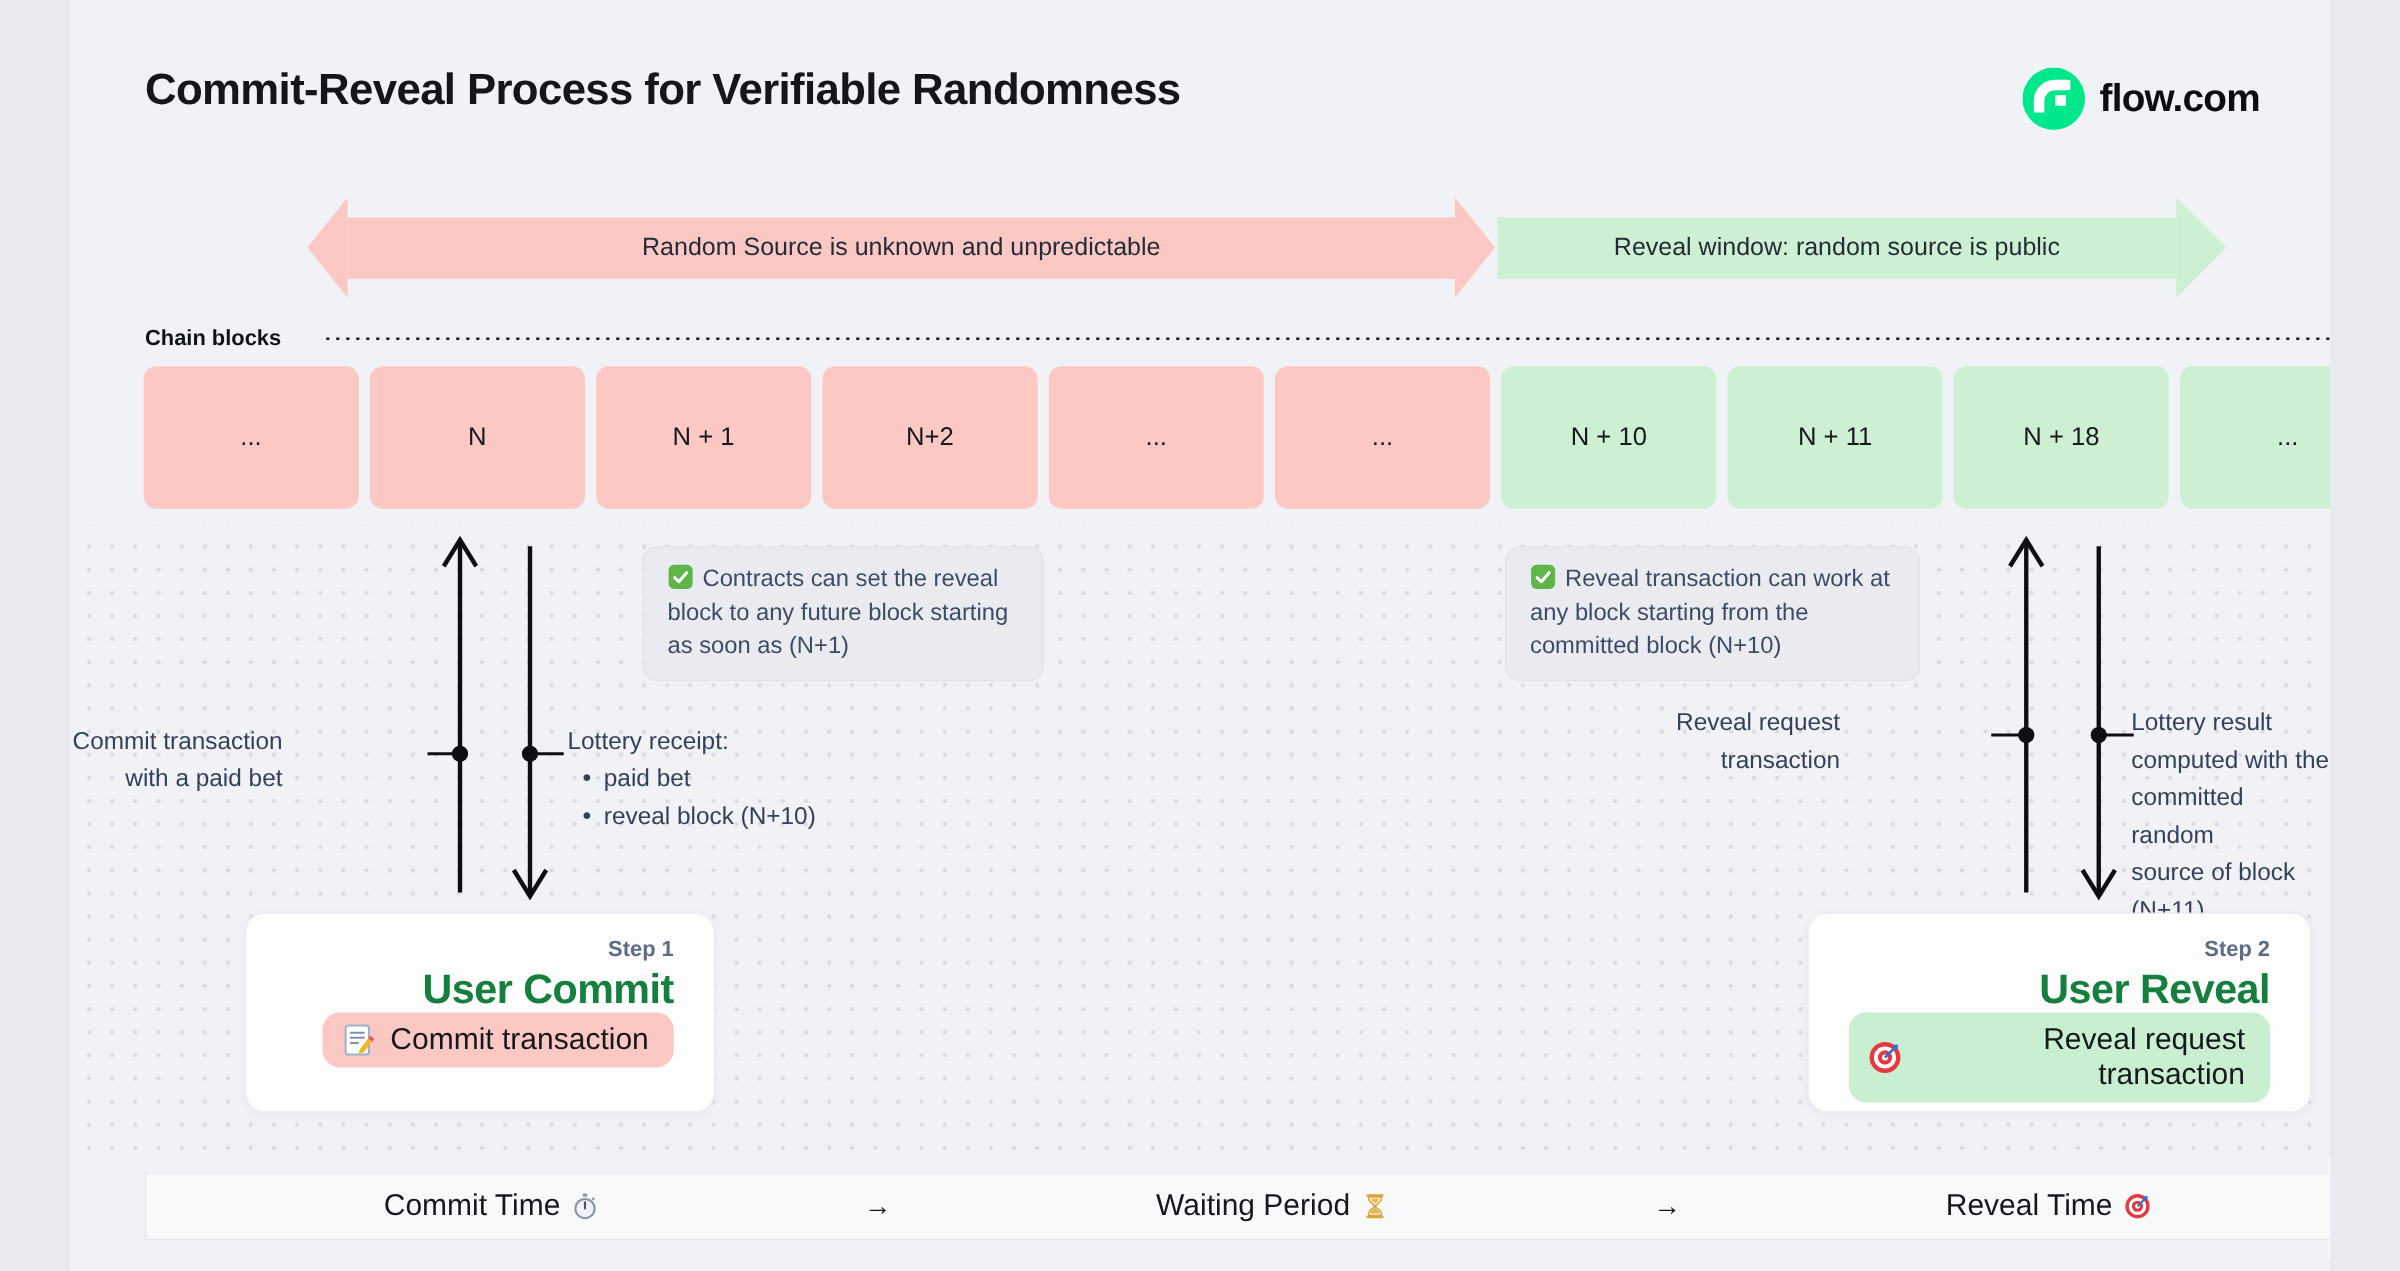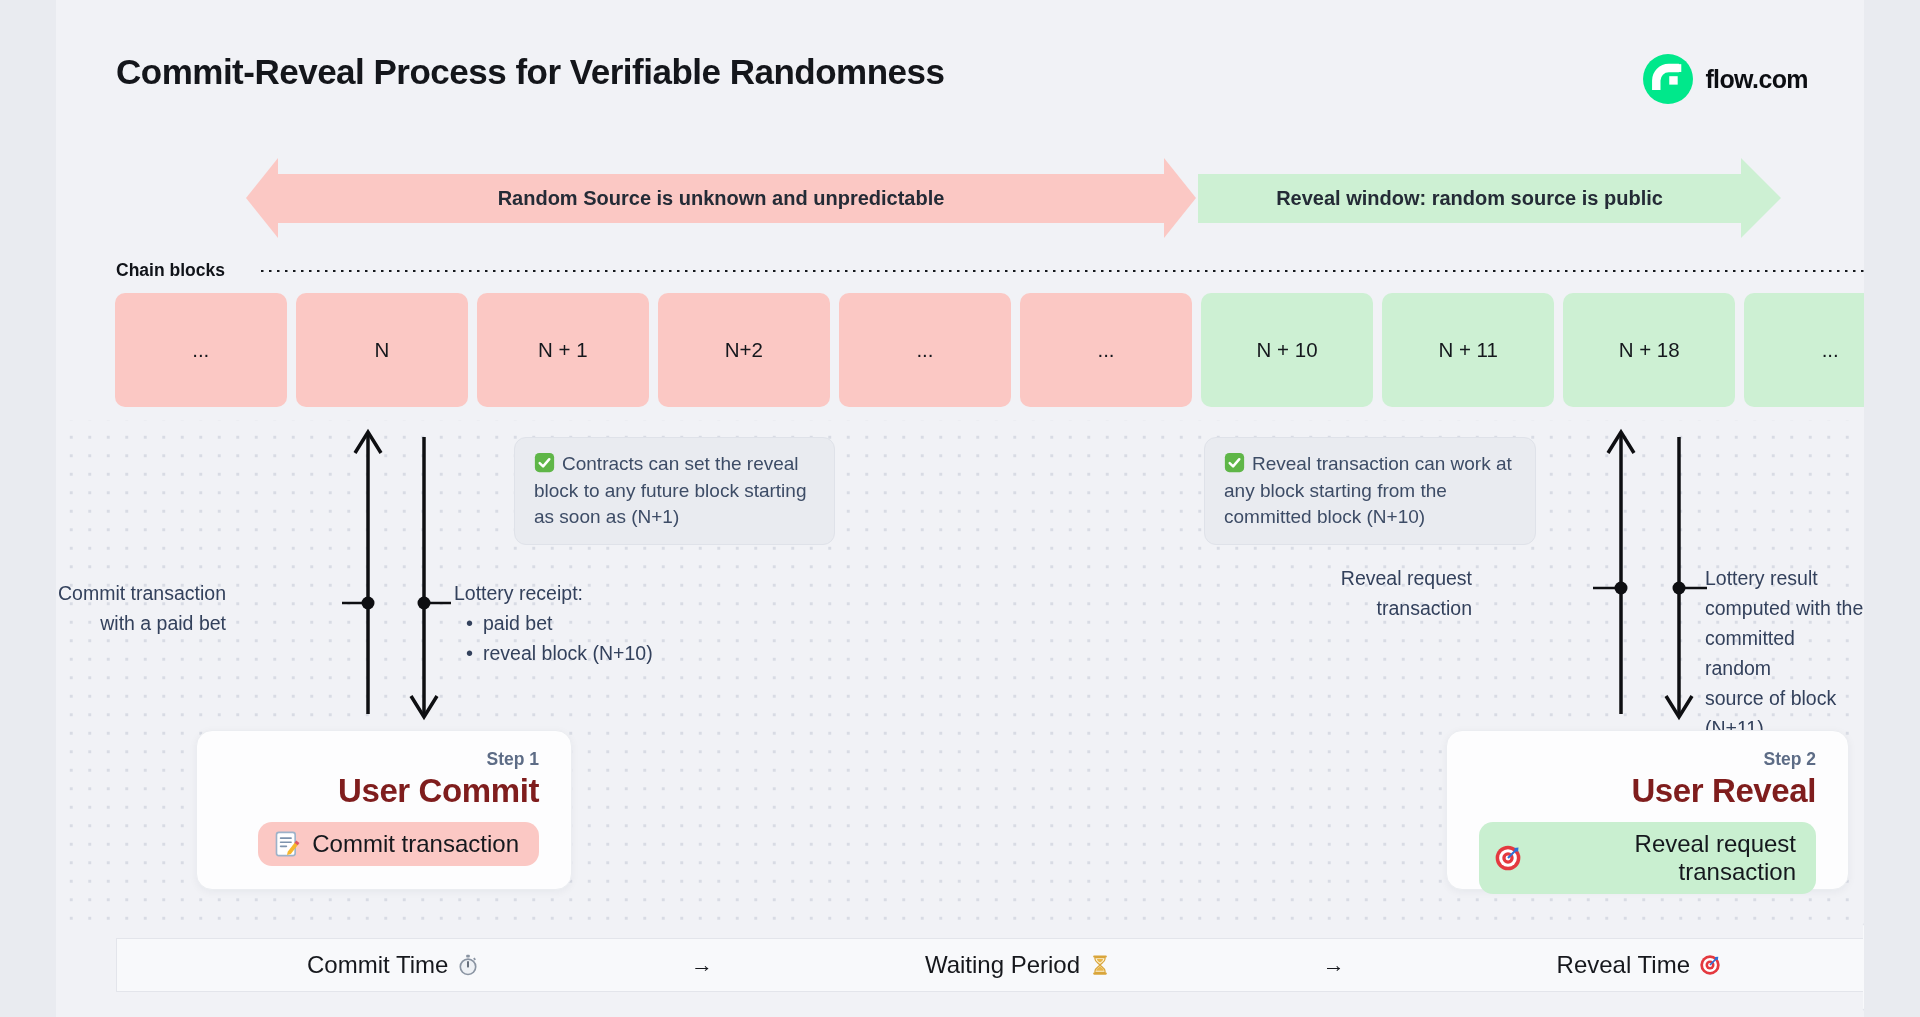--- a/index.html
+++ b/index.html
@@ -13,24 +13,24 @@
     position:absolute; left:0; top:420px; width:1920px; height:514px; z-index:0;
     background-image: radial-gradient(circle, #d8dbe4 1.5px, transparent 1.9px);
     background-size:18.5px 18.5px; background-position:6px 8px;
   }
   .page-title {
     position:absolute; left:60px; top:52px; z-index:2;
     font-size:35px; font-weight:700; letter-spacing:-0.5px; color:#14161b;
   }
   .brand { position:absolute; top:54px; right:56px; z-index:2; display:flex; align-items:center; gap:12px; }
   .brand .logo-circle { width:50px; height:50px; display:block; }
-  .brand .brand-text { font-size:25px; font-weight:700; letter-spacing:-0.6px; color:#0c0e12; }
+  .brand .brand-text { font-size:31px; font-weight:700; letter-spacing:-0.6px; color:#0c0e12; }
 
   
-  .harrow { position:absolute; top:158px; height:80px; z-index:1; display:flex; align-items:center;font-weight:bold; }
+  .harrow { position:absolute; top:158px; height:80px; z-index:1; display:flex; align-items:center; }
   .harrow .hd { width:0; height:0; border-top:40px solid transparent; border-bottom:40px solid transparent; flex:0 0 auto; }
   .harrow .bd { flex:1 1 auto; height:49px; display:flex; align-items:center; justify-content:center; font-size:20px; color:#242b36; }
   .harrow.commit { left:190px; width:950px; }
   .harrow.commit .hd.l { border-right:32px solid #FBC8C4; }
   .harrow.commit .bd { background:#FBC8C4; }
   .harrow.commit .hd.r { border-left:32px solid #FBC8C4; }
   .harrow.reveal { left:1142px; width:583px; }
   .harrow.reveal .bd { background:#CDF0D3; }
   .harrow.reveal .hd.r { border-left:40px solid #CDF0D3; }
 
@@ -60,21 +60,21 @@
   .blt::before { content:"•"; font-size:20px; }
 
   .card {
     position:absolute; top:730px; height:160px; z-index:4; box-sizing:border-box;
     background:#fdfdfe; border:1px solid #ebedf1; border-radius:16px;
     box-shadow:0 2px 8px rgba(25,30,50,0.05); padding:18px 32px;text-align:right;
   }
   .card.commit { left:140px; width:376px; }
   .card.reveal { left:1390px; width:403px; }
   .eyebrow { font-size:17.5px; font-weight:700; color:#5d6c86; margin-bottom:2px; }
-  .card-title { font-size:33px; font-weight:700; letter-spacing:-0.4px; color:#7f1d1d; margin-bottom:12px; }
+  .card-title { font-size:33px; font-weight:700; letter-spacing:-0.4px; color:#15803d; }
   .badge { display:inline-flex; align-items:center; gap:11px; border-radius:14px; padding:8px 20px 8px 15px; font-size:24px; color:#15181d; }
   .badge.commit { background:#FBC8C4; }
   .badge.reveal { background:#C9EFD0; }
   .badge svg { width:28px; height:28px; flex:0 0 auto; }
 
   .timeline {
     position:absolute; left:60px; top:938px; width:1755px; height:54px; z-index:2; box-sizing:border-box;
     background:#F8F9FB; border:1px solid #E3E5EB; border-right:none;
     display:flex; align-items:center; justify-content:space-between; padding:0 150px 0 190px;
   }

